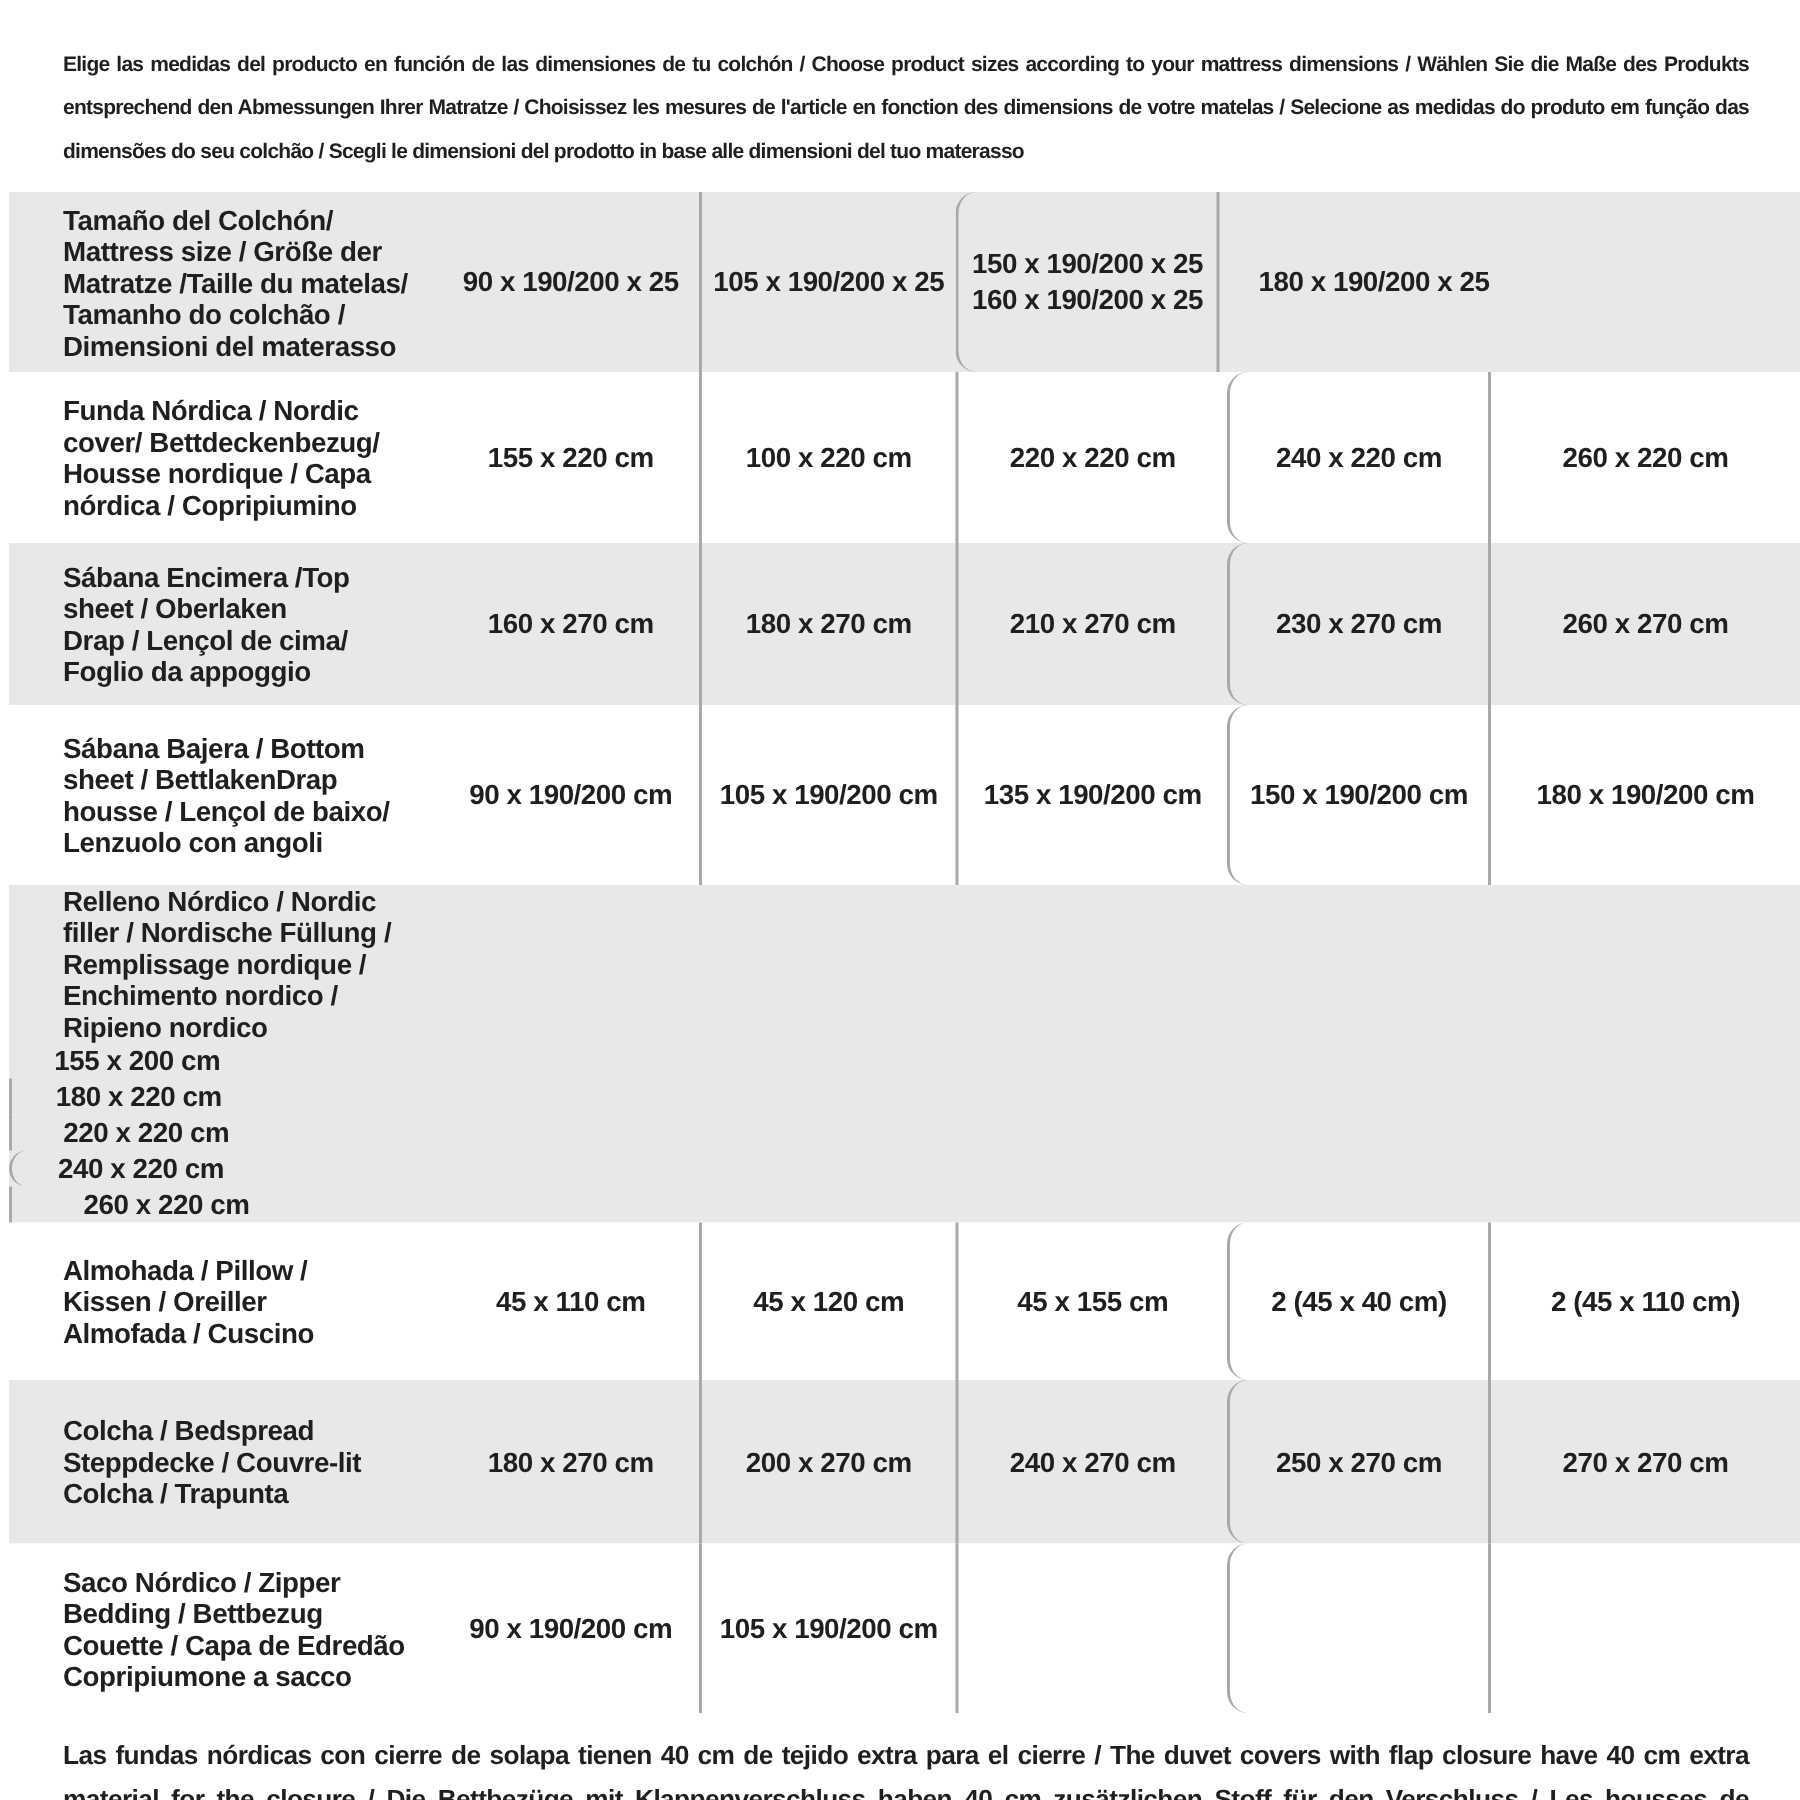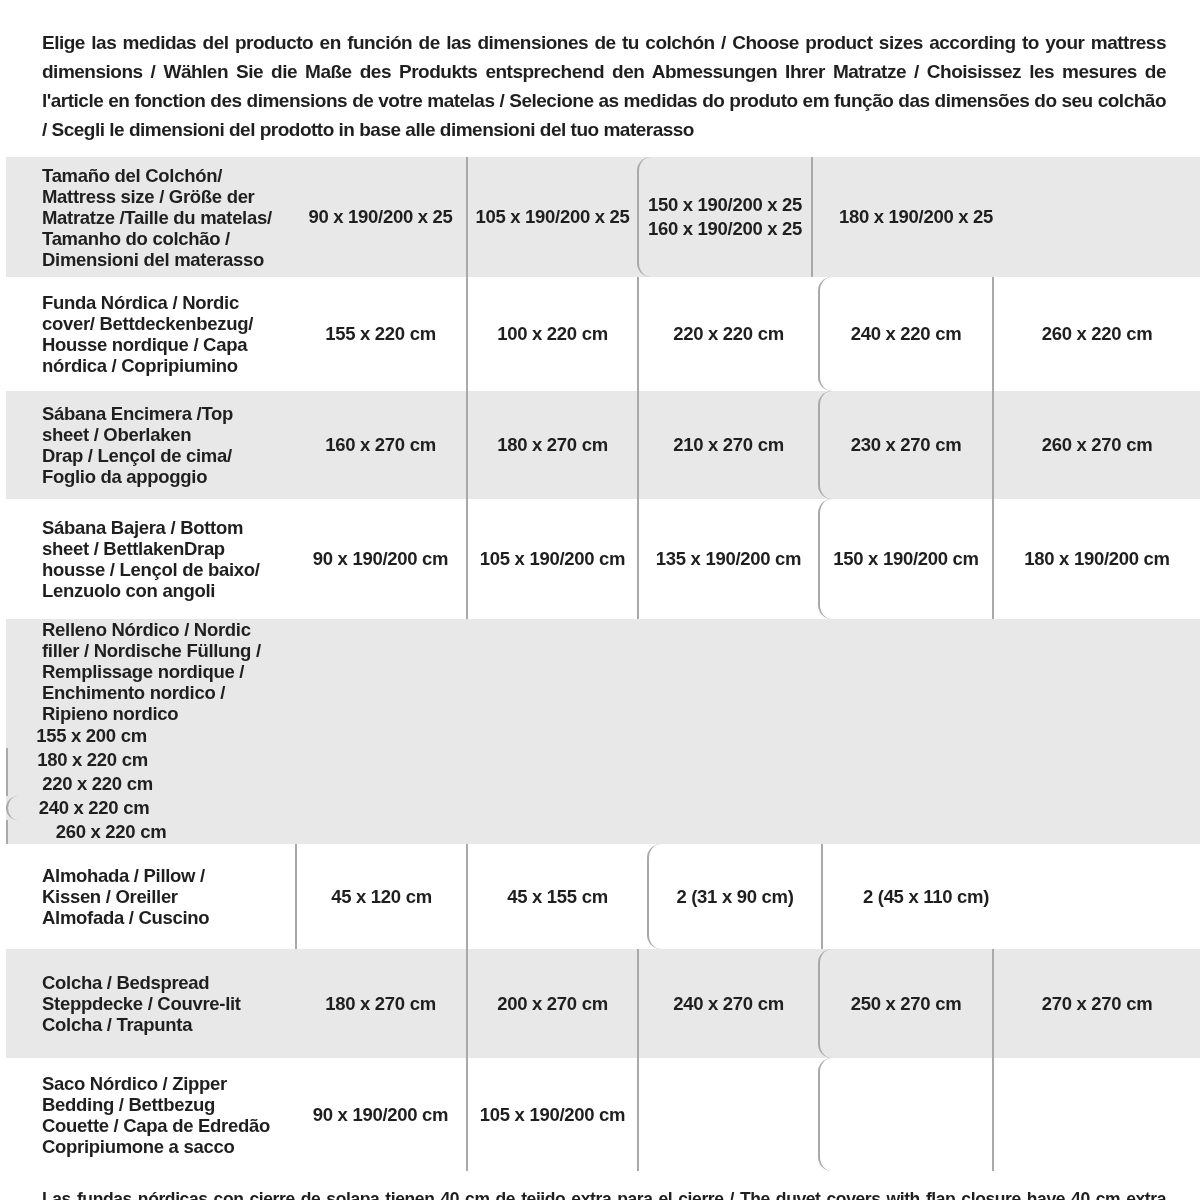--- a/index.html
+++ b/index.html
@@ -11,21 +11,21 @@
     overflow: hidden;
     font-family: "Liberation Sans", sans-serif;
     color: #1f1f1f;
     -webkit-font-smoothing: antialiased;
   }
   .page { width: 1200px; height: 1200px; position: relative; }
 
   .intro {
     margin: 0;
     padding: 28px 34px 0 42px;
-    font-size: 19px;
+    font-size: 14px;
     line-height: 29px;
     font-weight: 700;
     letter-spacing: -0.5px;
     text-align: justify;
     color: #1f1f1f;
   }
 
   .size-table {
     margin: 13px 0 0 6px;
     width: 1194px;
@@ -154,23 +154,24 @@
     <div class="cell val c2">180 x 220 cm</div>
     <div class="cell val c3">220 x 220 cm</div>
     <div class="cell val c4">240 x 220 cm</div>
     <div class="cell val c5">260 x 220 cm</div>
   </div>
 
   <div class="row">
     <div class="cell label">Almohada  / Pillow /
 Kissen / Oreiller
 Almofada / Cuscino</div>
+    <div class="cell val c1">45 x 110 cm</div>
     <div class="cell val c2">45 x 120 cm</div>
     <div class="cell val c3">45 x 155 cm</div>
-    <div class="cell val c4">2 (31 x 90 cm)</div>
+    <div class="cell val c4">2 (45 x 40 cm)</div>
     <div class="cell val c5">2 (45 x 110 cm)</div>
   </div>
 
   <div class="row">
     <div class="cell label">Colcha / Bedspread
 Steppdecke / Couvre-lit
 Colcha / Trapunta</div>
     <div class="cell val c1">180 x 270 cm</div>
     <div class="cell val c2">200 x 270 cm</div>
     <div class="cell val c3">240 x 270 cm</div>

